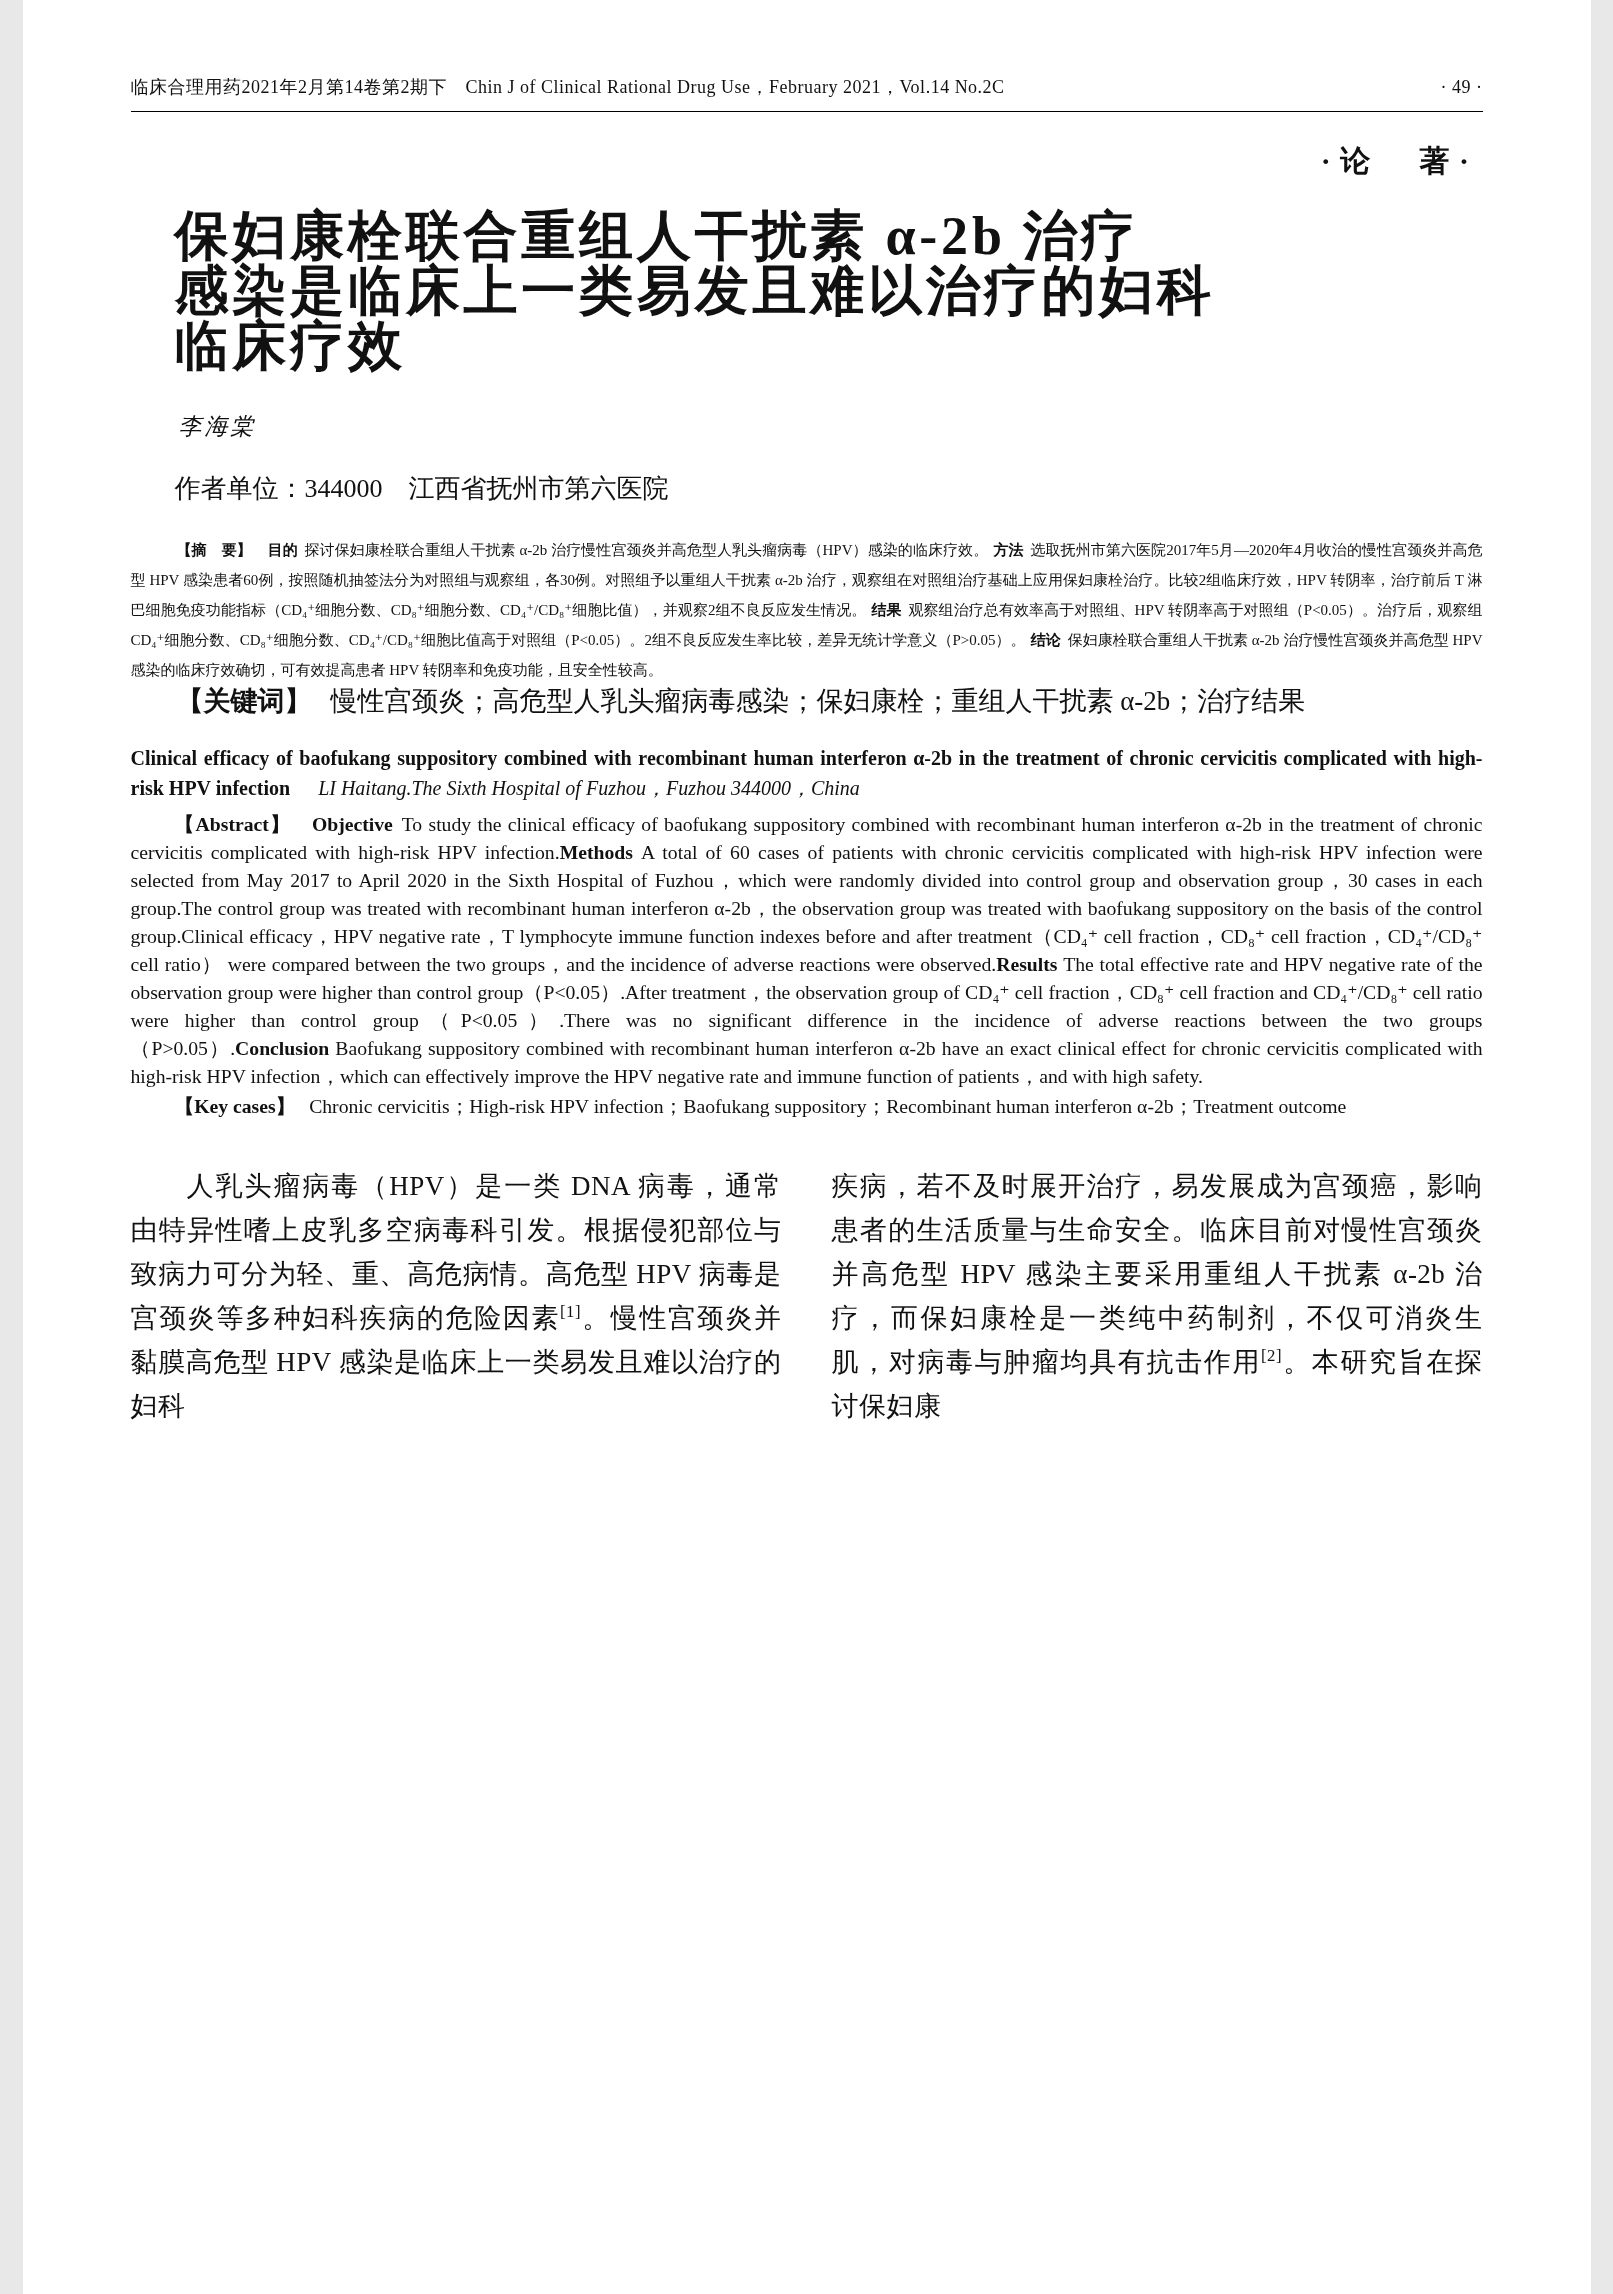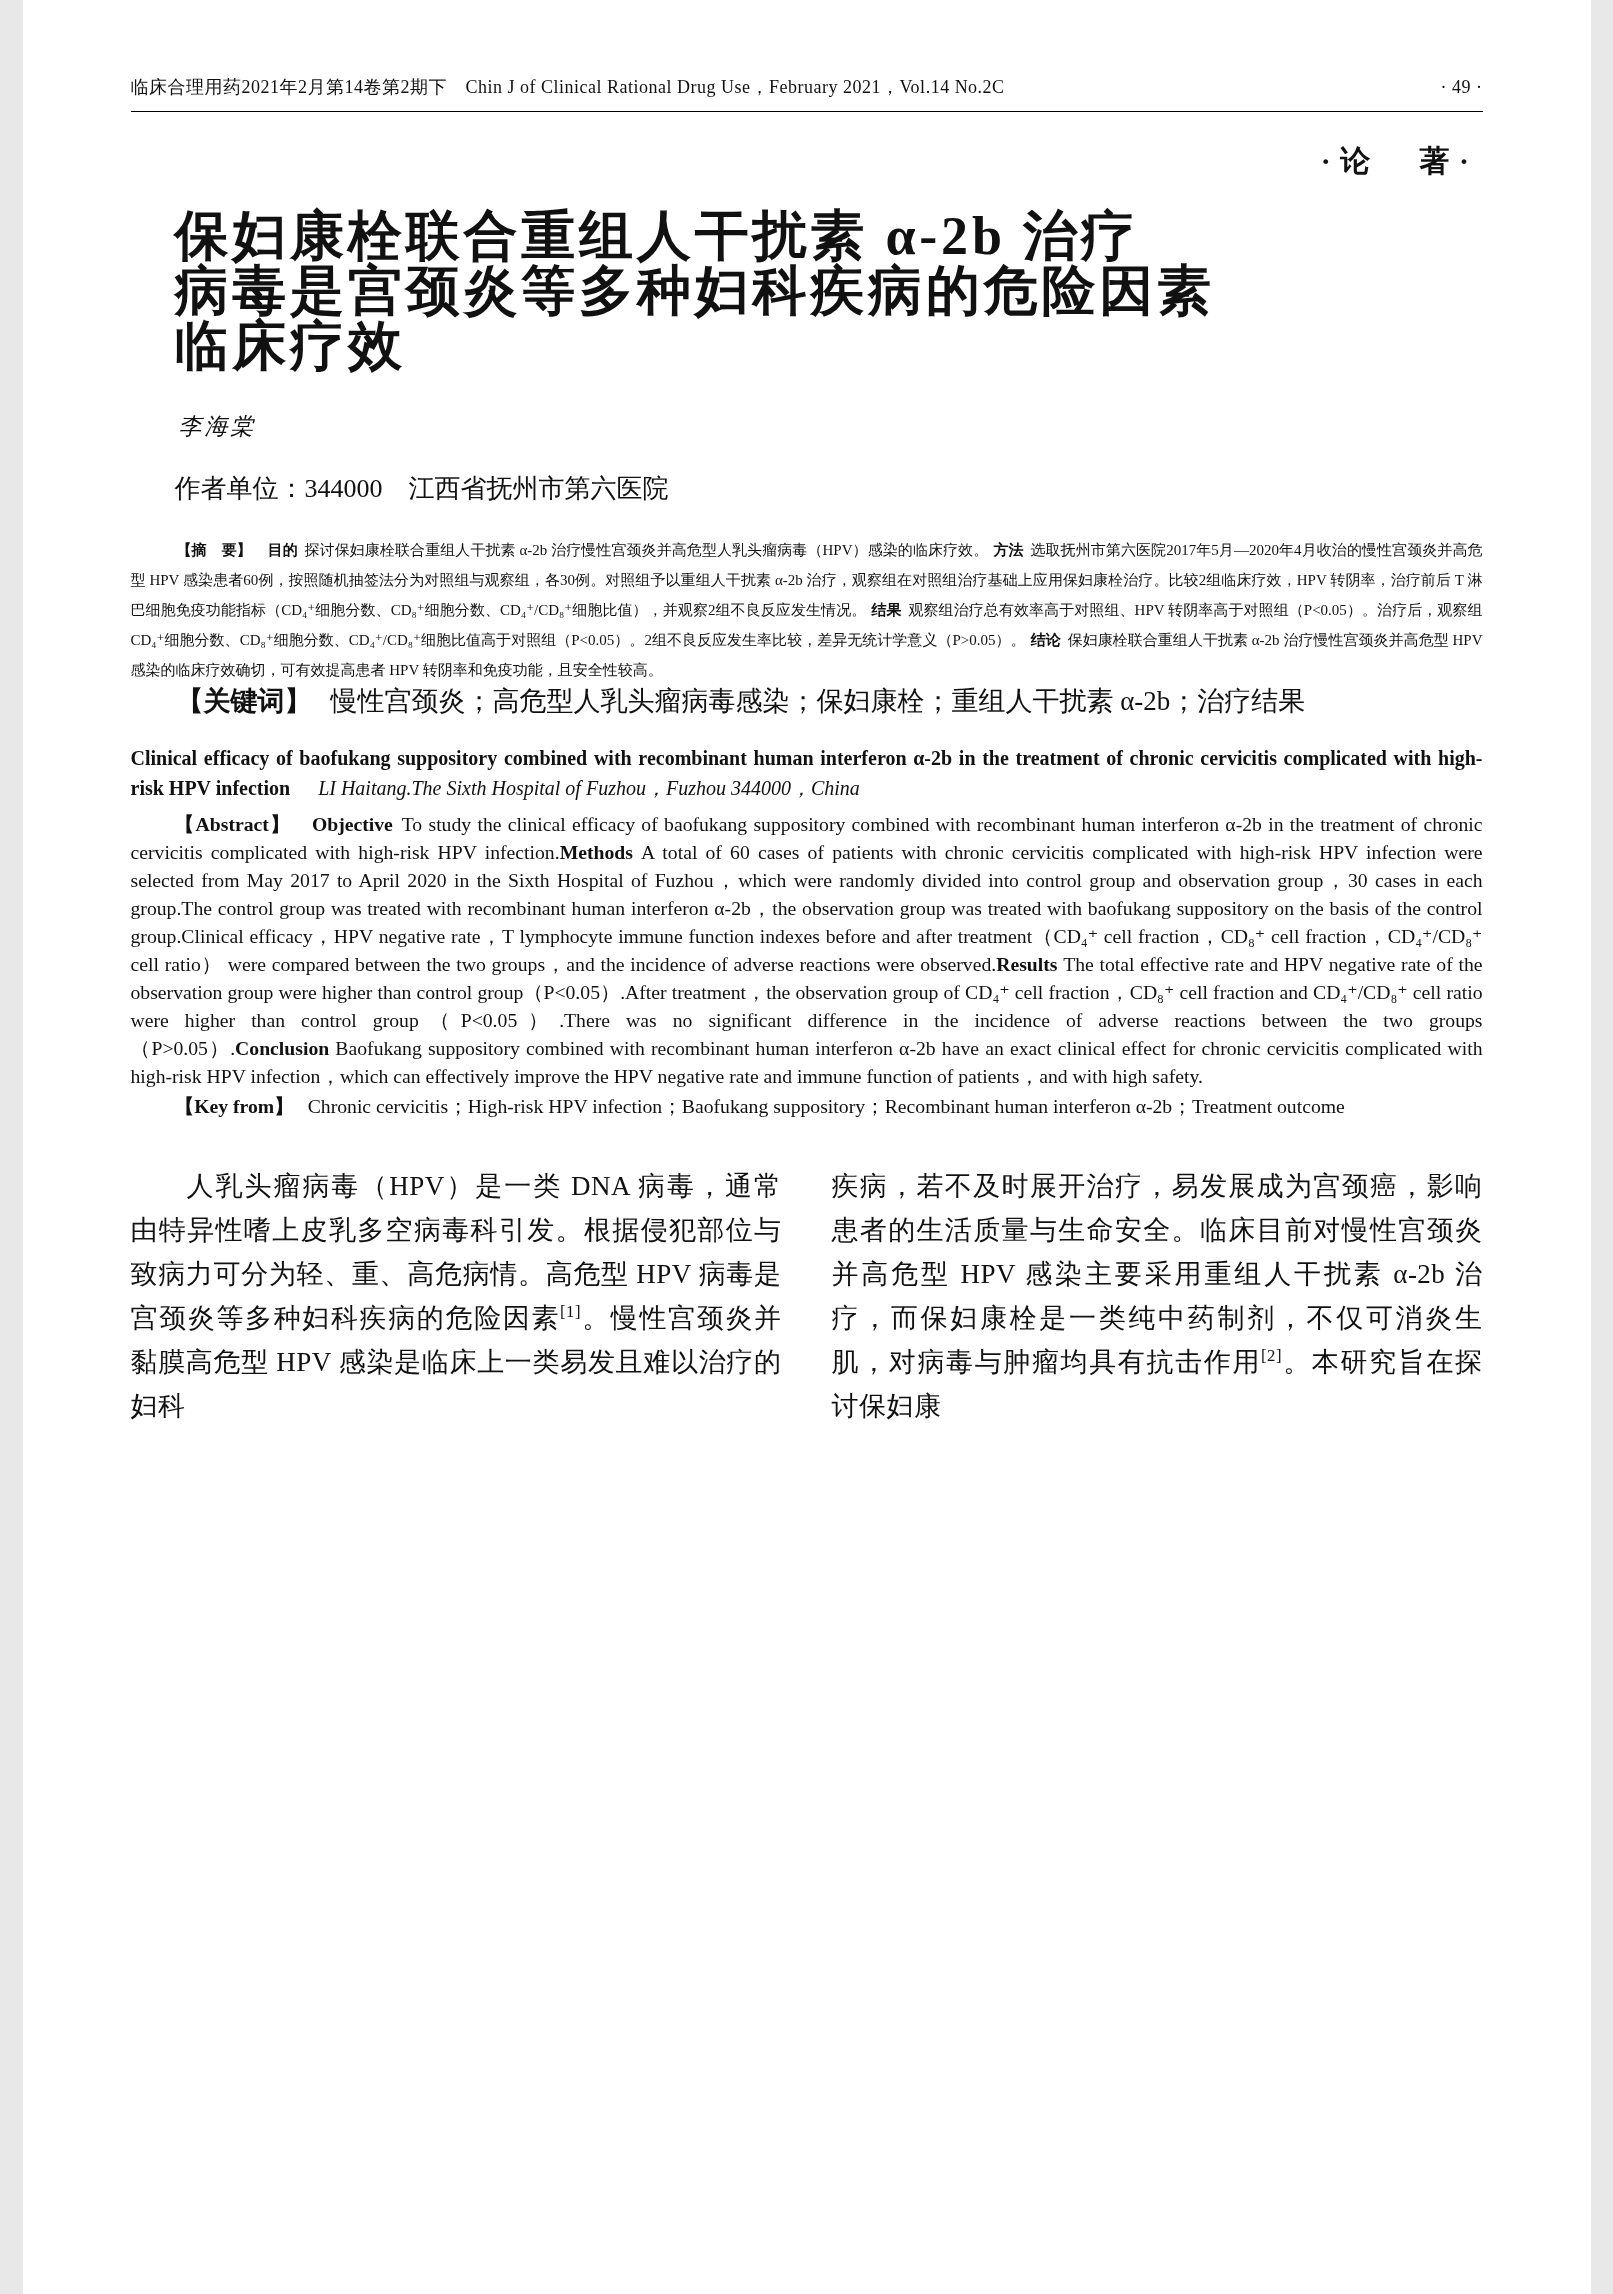--- a/index.html
+++ b/index.html
@@ -126,21 +126,21 @@
   <header class="page-header">
     <span>临床合理用药2021年2月第14卷第2期下　Chin J of Clinical Rational Drug Use，February 2021，Vol.14 No.2C</span>
     <span>· 49 ·</span>
   </header>
   <div class="header-rule"></div>
 
   <div class="article-type">·论　著·</div>
 
   <h1 class="title">
     <span class="title-line">保妇康栓联合重组人干扰素 α-2b 治疗</span>
-    <span class="title-line">病毒是宫颈炎等多种妇科疾病的危险因素</span>
+    <span class="title-line">感染是临床上一类易发且难以治疗的妇科</span>
     <span class="title-line">临床疗效</span>
   </h1>
 
   <div class="author">李海棠</div>
 
   <div class="affiliation">作者单位：344000　江西省抚州市第六医院</div>
 
   <p class="abstract-cn">
     <span class="lbl-first">【摘　要】</span><span class="sec-lbl">目的</span><span>探讨保妇康栓联合重组人干扰素 α-2b 治疗慢性宫颈炎并高危型人乳头瘤病毒（HPV）感染的临床疗效。</span><span class="sec-lbl">方法</span><span>选取抚州市第六医院2017年5月—2020年4月收治的慢性宫颈炎并高危型 HPV 感染患者60例，按照随机抽签法分为对照组与观察组，各30例。对照组予以重组人干扰素 α-2b 治疗，观察组在对照组治疗基础上应用保妇康栓治疗。比较2组临床疗效，HPV 转阴率，治疗前后 T 淋巴细胞免疫功能指标（CD₄⁺细胞分数、CD₈⁺细胞分数、CD₄⁺/CD₈⁺细胞比值），并观察2组不良反应发生情况。</span><span class="sec-lbl">结果</span><span>观察组治疗总有效率高于对照组、HPV 转阴率高于对照组（P&lt;0.05）。治疗后，观察组 CD₄⁺细胞分数、CD₈⁺细胞分数、CD₄⁺/CD₈⁺细胞比值高于对照组（P&lt;0.05）。2组不良反应发生率比较，差异无统计学意义（P&gt;0.05）。</span><span class="sec-lbl">结论</span><span>保妇康栓联合重组人干扰素 α-2b 治疗慢性宫颈炎并高危型 HPV 感染的临床疗效确切，可有效提高患者 HPV 转阴率和免疫功能，且安全性较高。</span>
   </p>
@@ -152,21 +152,21 @@
 
   <p class="en-title">
     <span>Clinical efficacy of baofukang suppository combined with recombinant human interferon α-2b in the treatment of chronic cervicitis complicated with high-risk HPV infection</span><span class="it">LI Haitang.The Sixth Hospital of Fuzhou，Fuzhou 344000，China</span>
   </p>
 
   <p class="en-abstract">
     <span class="lbl-first">【Abstract】</span><span class="sec-lbl">Objective</span><span>To study the clinical efficacy of baofukang suppository combined with recombinant human interferon α-2b in the treatment of chronic cervicitis complicated with high-risk HPV infection.</span><span class="b">Methods</span>&nbsp;<span>A total of 60 cases of patients with chronic cervicitis complicated with high-risk HPV infection were selected from May 2017 to April 2020 in the Sixth Hospital of Fuzhou，which were randomly divided into control group and observation group，30 cases in each group.The control group was treated with recombinant human interferon α-2b，the observation group was treated with baofukang suppository on the basis of the control group.Clinical efficacy，HPV negative rate，T lymphocyte immune function indexes before and after treatment（CD₄⁺ cell fraction，CD₈⁺ cell fraction，CD₄⁺/CD₈⁺ cell ratio） were compared between the two groups，and the incidence of adverse reactions were observed.</span><span class="b">Results</span>&nbsp;<span>The total effective rate and HPV negative rate of the observation group were higher than control group（P&lt;0.05）.After treatment，the observation group of CD₄⁺ cell fraction，CD₈⁺ cell fraction and CD₄⁺/CD₈⁺ cell ratio were higher than control group（P&lt;0.05）.There was no significant difference in the incidence of adverse reactions between the two groups（P&gt;0.05）.</span><span class="b">Conclusion</span>&nbsp;<span>Baofukang suppository combined with recombinant human interferon α-2b have an exact clinical effect for chronic cervicitis complicated with high-risk HPV infection，which can effectively improve the HPV negative rate and immune function of patients，and with high safety.</span>
   </p>
 
   <p class="en-keywords">
-    <span class="lbl-first">【Key from】</span><span>Chronic cervicitis；High-risk HPV infection；Baofukang suppository；Recombinant human interferon α-2b；Treatment outcome</span>
+    <span class="lbl-first">【Key cases】</span><span>Chronic cervicitis；High-risk HPV infection；Baofukang suppository；Recombinant human interferon α-2b；Treatment outcome</span>
   </p>
 
   <div class="body-cols">
     <div class="col col-left">
       <p><span>人乳头瘤病毒（HPV）是一类 DNA 病毒，通常由特异性嗜上皮乳多空病毒科引发。根据侵犯部位与致病力可分为轻、重、高危病情。高危型 HPV 病毒是宫颈炎等多种妇科疾病的危险因素</span><sup class="ref">[1]</sup><span>。慢性宫颈炎并黏膜高危型 HPV 感染是临床上一类易发且难以治疗的妇科</span></p>
     </div>
     <div class="col col-right">
       <p><span>疾病，若不及时展开治疗，易发展成为宫颈癌，影响患者的生活质量与生命安全。临床目前对慢性宫颈炎并高危型 HPV 感染主要采用重组人干扰素 α-2b 治疗，而保妇康栓是一类纯中药制剂，不仅可消炎生肌，对病毒与肿瘤均具有抗击作用</span><sup class="ref">[2]</sup><span>。本研究旨在探讨保妇康</span></p>
     </div>
   </div>

